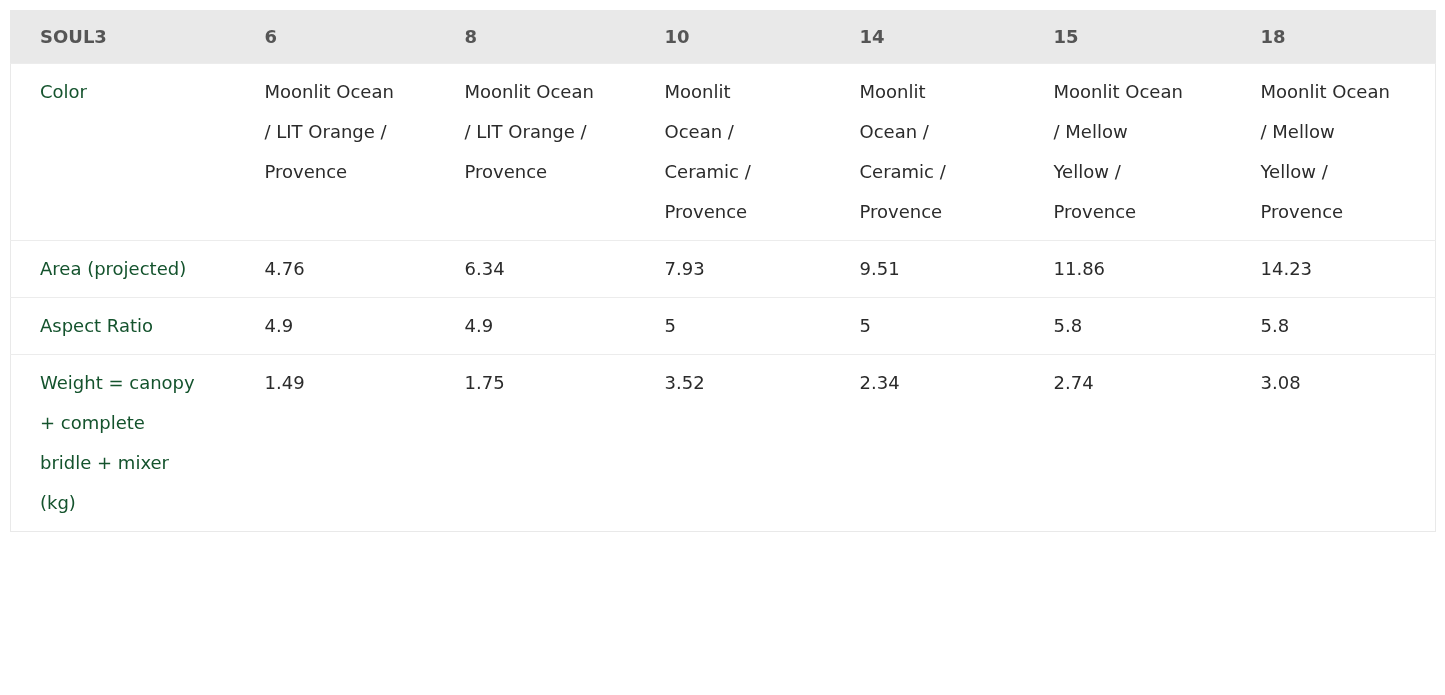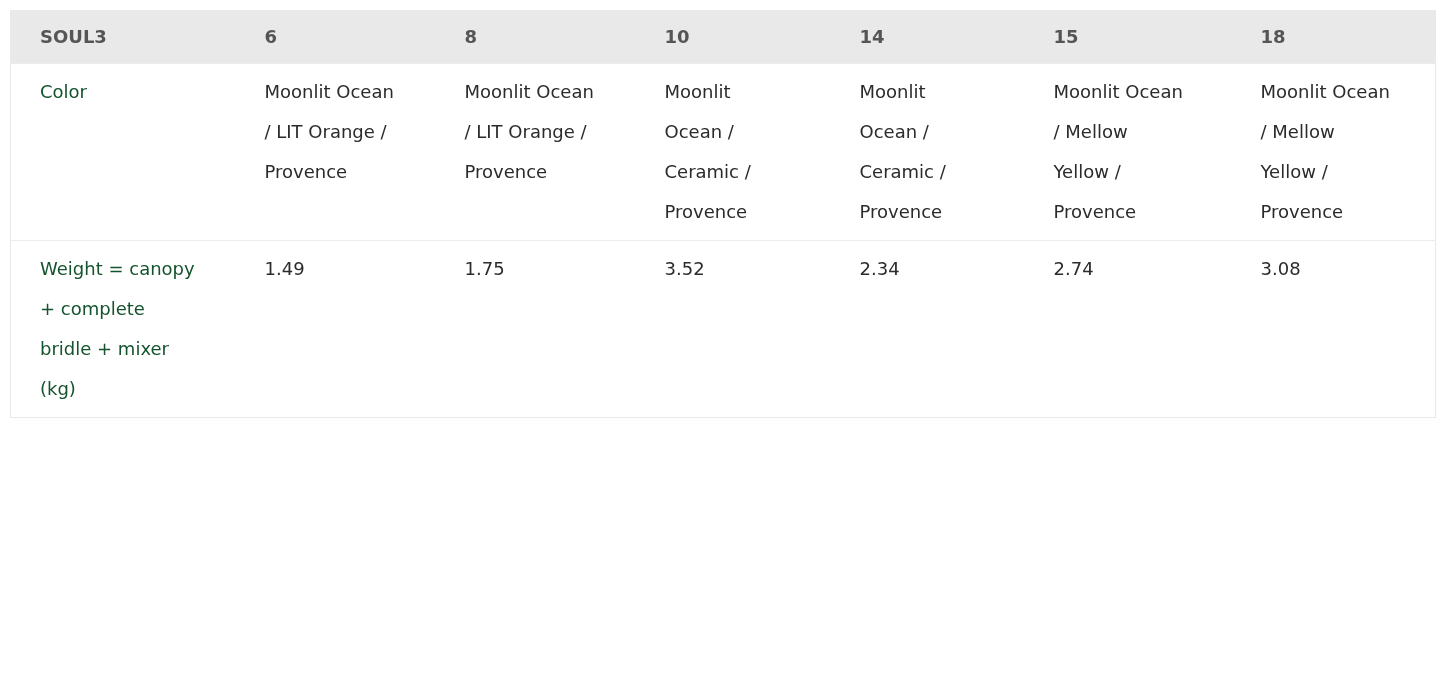--- a/index.html
+++ b/index.html
@@ -96,20 +96,38 @@
         <td>Moonlit Ocean
 / Mellow
 Yellow /
 Provence</td>
         <td>Moonlit Ocean
 / Mellow
 Yellow /
 Provence</td>
       </tr>
       <tr>
+        <th>Area (projected)</th>
+        <td>4.76</td>
+        <td>6.34</td>
+        <td>7.93</td>
+        <td>9.51</td>
+        <td>11.86</td>
+        <td>14.23</td>
+      </tr>
+      <tr>
+        <th>Aspect Ratio</th>
+        <td>4.9</td>
+        <td>4.9</td>
+        <td>5</td>
+        <td>5</td>
+        <td>5.8</td>
+        <td>5.8</td>
+      </tr>
+      <tr>
         <th>Weight = canopy
 + complete
 bridle + mixer
 (kg)</th>
         <td>1.49</td>
         <td>1.75</td>
         <td>3.52</td>
         <td>2.34</td>
         <td>2.74</td>
         <td>3.08</td>

